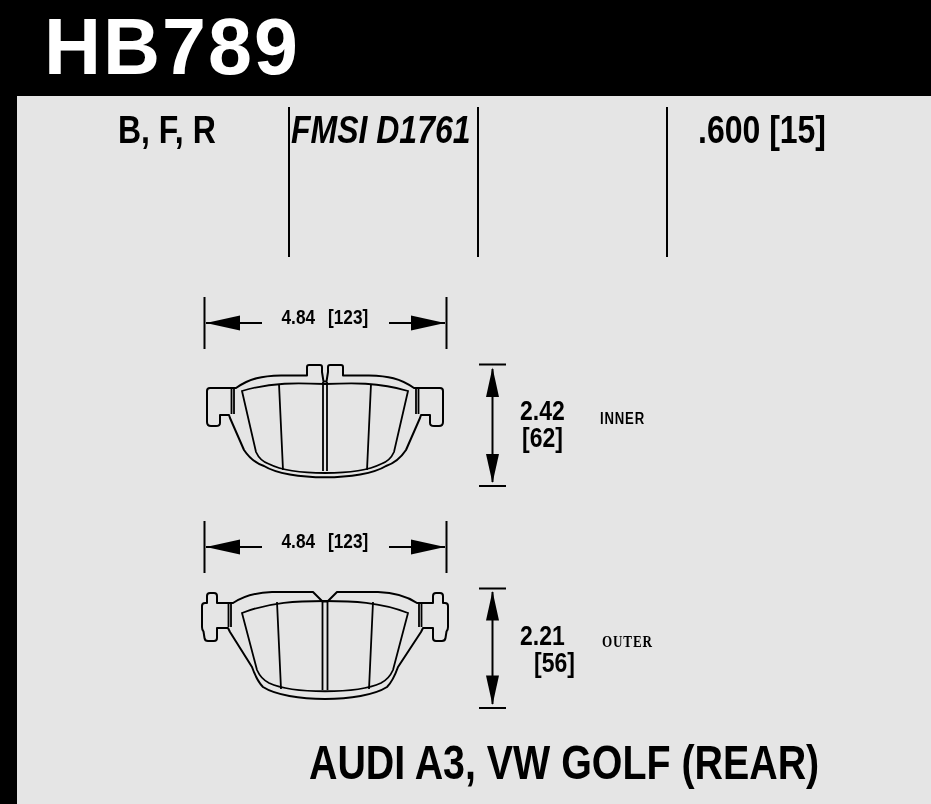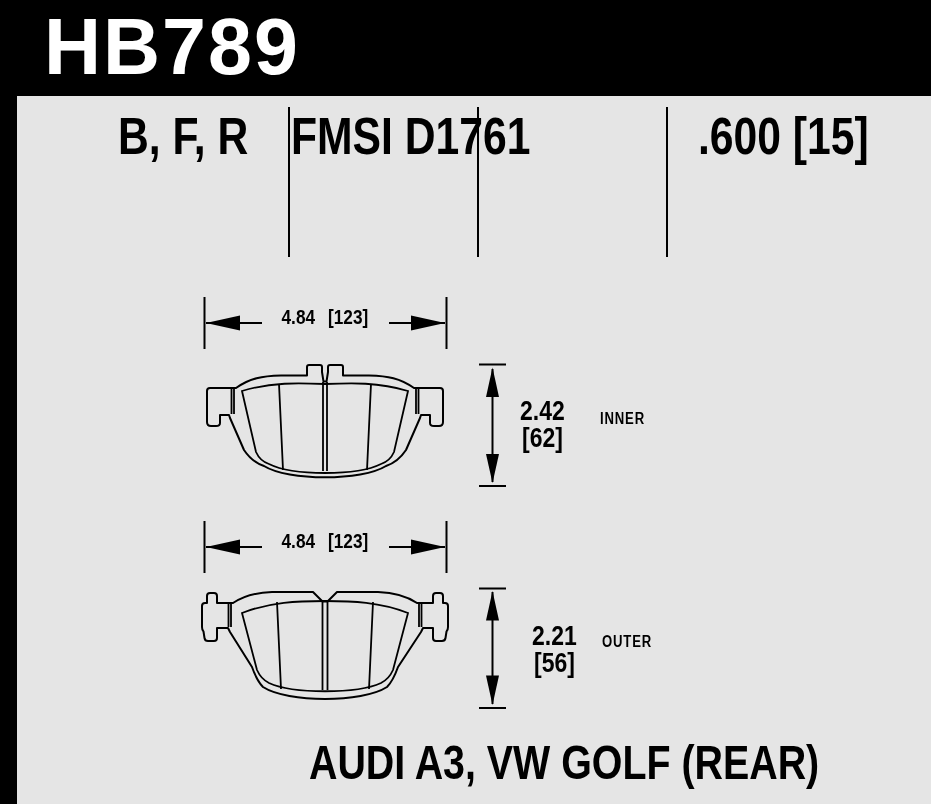--- a/index.html
+++ b/index.html
@@ -12,21 +12,21 @@
   
   .cond{transform:scaleX(0.82);transform-origin:left top;}
   .cond-c{transform:scaleX(0.82);transform-origin:center top;}
   .top-bar{position:absolute;left:0;top:0;width:931px;height:96px;background:#000;}
   .left-bar{position:absolute;left:0;top:0;width:17px;height:804px;background:#000;}
   .part-number{
     position:absolute;left:44px;top:7px;color:#fff;font-size:79px;font-weight:bold;
     letter-spacing:2px;line-height:1;
   }
   .vrule{position:absolute;top:107px;width:2px;height:150px;background:#000;}
-  .spec-text{font-size:52px;}
+  .spec-text{font-size:39px;}
   .dim-width-text{font-size:21px;text-align:center;word-spacing:10px;}
   .dim-height-text{font-size:28px;}
   .side-label{font-size:16px;letter-spacing:1px;}
   .footer-text{font-size:48px;text-align:left;}
   svg.linework{position:absolute;left:0;top:0;}
   svg .ln{stroke:#000;fill:none;stroke-width:2;stroke-linejoin:round;stroke-linecap:butt;}
   svg .thin{stroke:#000;fill:none;stroke-width:1.8;}
   svg .arr{fill:#000;stroke:none;}
 </style>
 </head>
@@ -36,21 +36,21 @@
 
   <div class="top-bar">
     <div class="part-number">HB789</div>
   </div>
 
   <div class="left-bar"></div>
 
   <div class="abs bold spec-text" style="left:118px;top:110px;">
     <span class="cond" style="display:inline-block;">B, F, R</span>
   </div>
-  <div class="abs bold spec-text" style="left:291px;top:110px;">
+  <div class="abs bold spec-text" style="left:291px;top:110px;font-style:italic;">
     <span class="cond" style="display:inline-block;">FMSI D1761</span>
   </div>
   <div class="abs bold spec-text" style="left:698px;top:110px;">
     <span class="cond" style="display:inline-block;">.600 [15]</span>
   </div>
 
   <div class="vrule" style="left:288px;"></div>
   <div class="vrule" style="left:477px;"></div>
   <div class="vrule" style="left:666px;"></div>
 
@@ -134,27 +134,27 @@
     <span class="cond" style="display:inline-block;">[62]</span>
   </div>
   <div class="abs bold side-label" style="left:600px;top:411px;">
     <span class="cond" style="display:inline-block;">INNER</span>
   </div>
 
   <div class="abs bold dim-width-text" style="left:245px;top:530px;width:160px;">
     <span class="cond-c" style="display:inline-block;">4.84 [123]</span>
   </div>
 
-  <div class="abs bold dim-height-text" style="left:532px;top:622px;text-align:center;">
+  <div class="abs bold dim-height-text" style="left:520px;top:622px;text-align:center;">
     <span class="cond" style="display:inline-block;">2.21</span>
   </div>
   <div class="abs bold dim-height-text" style="left:534px;top:649px;">
     <span class="cond" style="display:inline-block;">[56]</span>
   </div>
-  <div class="abs bold side-label" style="left:602px;top:634px;">
+  <div class="abs bold side-label" style="left:602px;top:634px;font-family:Liberation Serif, serif;">
     <span class="cond" style="display:inline-block;">OUTER</span>
   </div>
 
   <div class="abs bold footer-text" style="left:253px;top:739px;width:440px;">
     <span class="cond-c" style="display:inline-block;">AUDI A3, VW GOLF (REAR)</span>
   </div>
 
 </div>
 
 </body></html>

